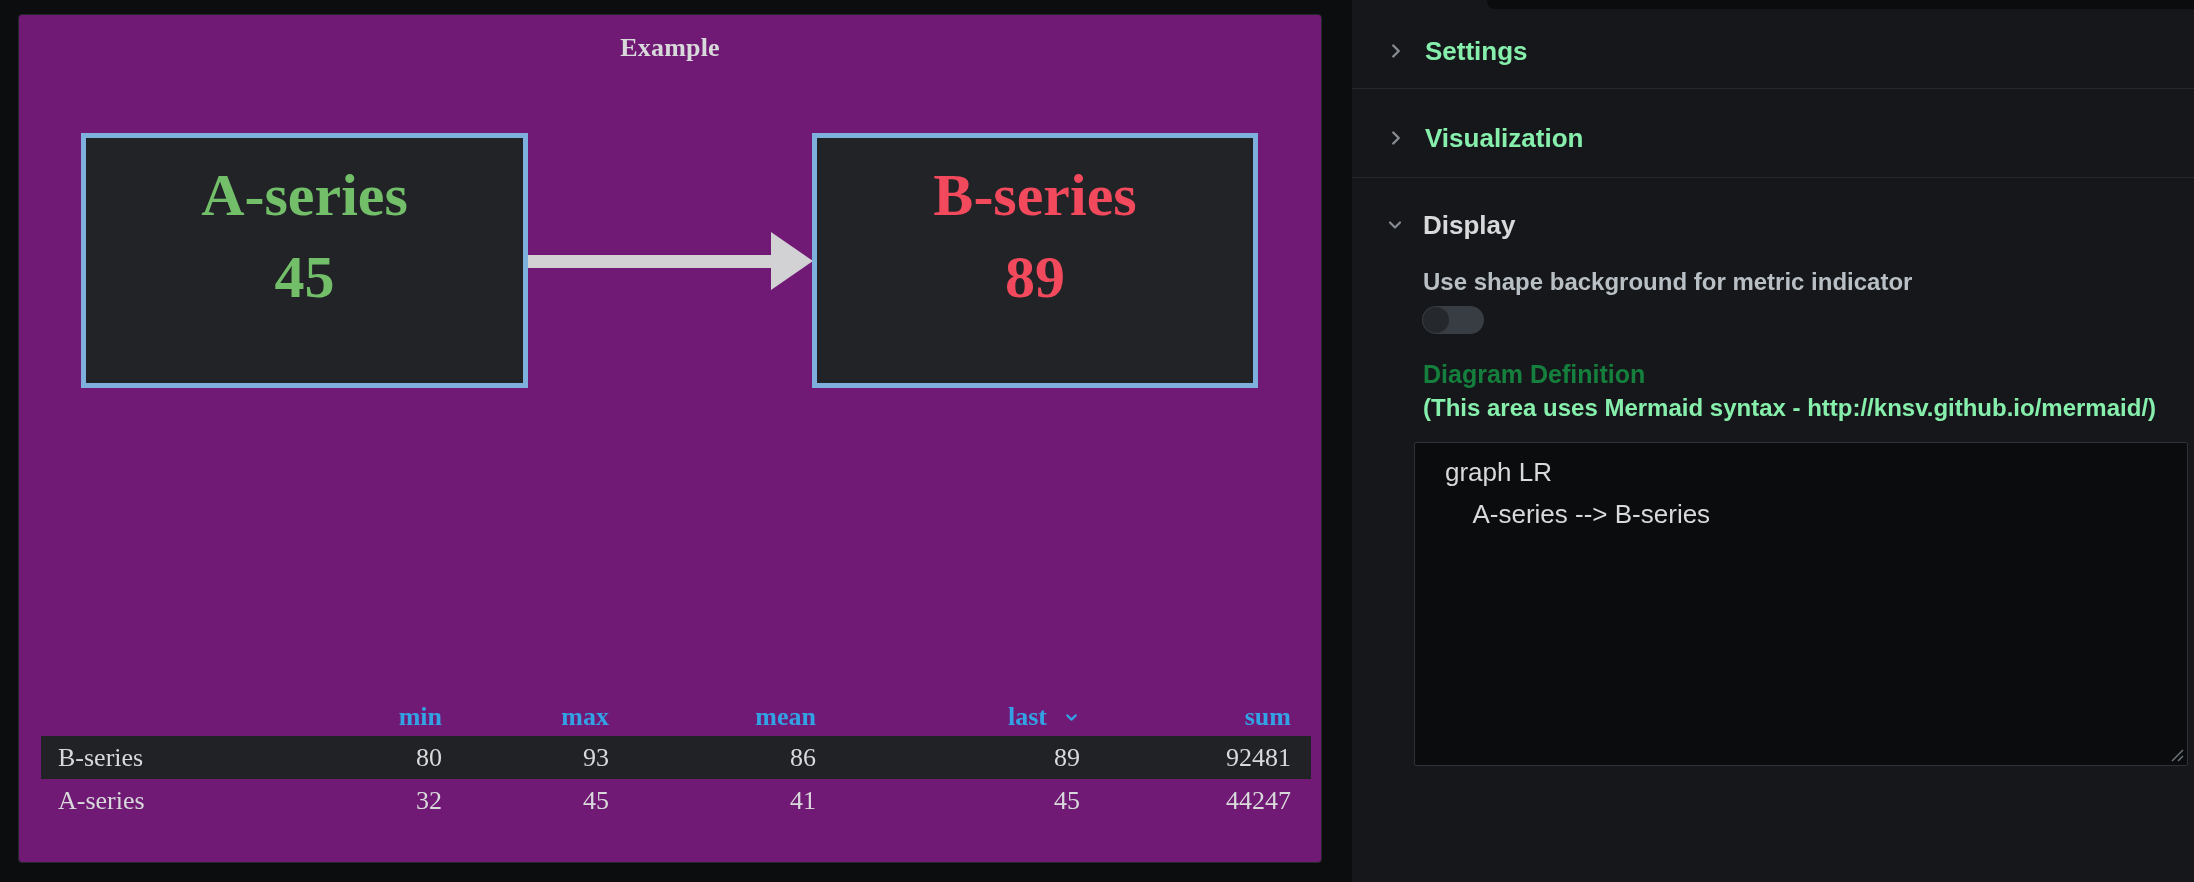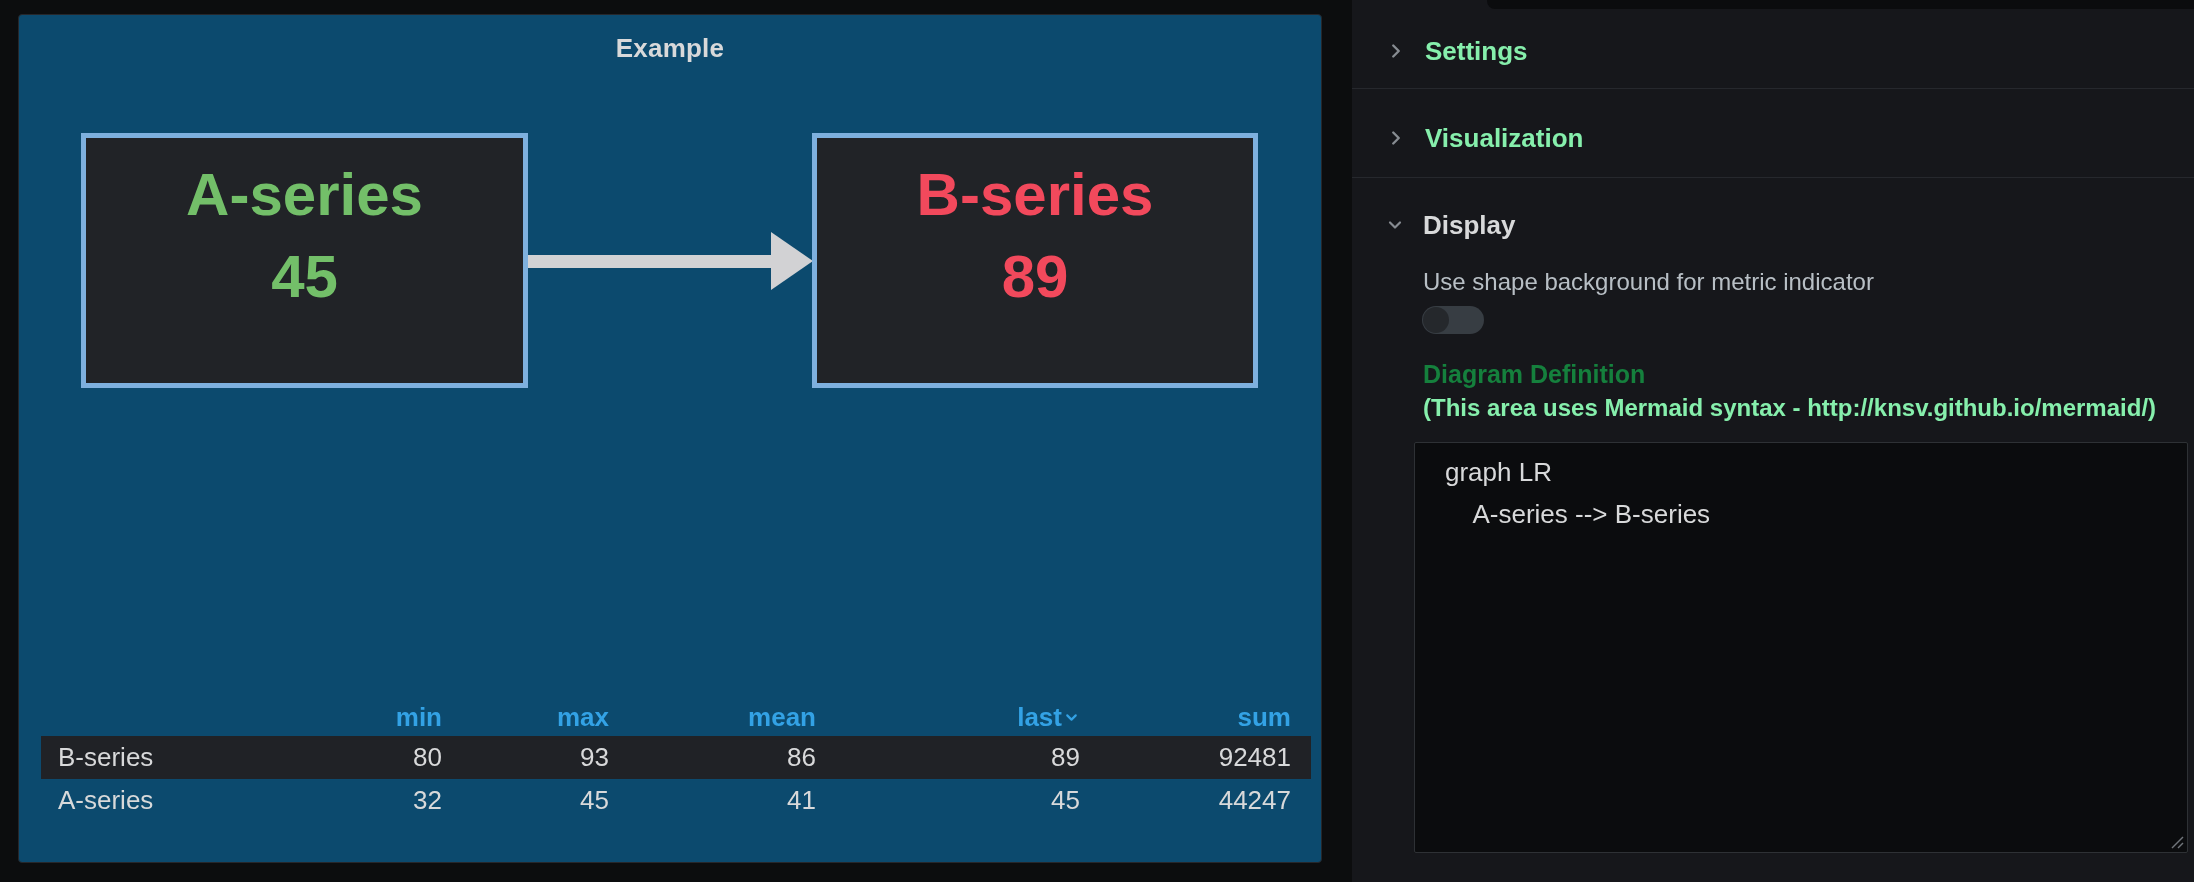--- a/index.html
+++ b/index.html
@@ -1,21 +1,21 @@
 <!DOCTYPE html>
 <html><head>
 <meta charset="utf-8">
 <style>
   * { margin:0; padding:0; box-sizing:border-box; }
   html,body { width:2194px; height:882px; background:#0c0d0e; overflow:hidden;
     font-family:"Liberation Sans","DejaVu Sans",sans-serif; }
 
   
   .panel { position:absolute; left:18px; top:14px; width:1304px; height:849px;
-    background:#0c4a6e; border:1px solid #26272b; border-radius:4px; }
+    background:#701a75; border:1px solid #26272b; border-radius:4px;font-family:Liberation Serif, serif; }
   .panel-title { position:absolute; top:18px; left:0; width:100%; text-align:center;
     font-size:26px; font-weight:bold; color:#d8d9da; letter-spacing:.2px; }
 
   .node { position:absolute; width:447px; height:255px; background:#212327;
     border:5px solid #7eb0de; text-align:center; padding-top:16px; }
   .node-a { left:62px; top:118px; }
   .node-b { left:793px; top:118px; width:446px; }
   .node-label, .node-value { font-size:60px; font-weight:bold; line-height:82px; }
   .node-a .node-label, .node-a .node-value { color:#73bf69; }
   .node-b .node-label, .node-b .node-value { color:#f2495c; }
@@ -26,48 +26,48 @@
 
   
   .legend { position:absolute; left:22px; top:683px; width:1270px; font-size:26px; }
   .lrow { display:flex; align-items:center; height:43px; padding:0 20px 0 17px; color:#d8d9da; }
   .lrow.lhead { height:38px; color:#33a2e5; font-weight:bold; }
   .lrow.hl { background:#202226; }
   .c-name { flex:1; text-align:left; }
   .c-min  { width:80px;  text-align:right; }
   .c-max  { width:167px; text-align:right; }
   .c-mean { width:207px; text-align:right; }
-  .c-last { width:264px; display:flex; justify-content:flex-end; align-items:center; gap:1px;text-align:right; }
+  .c-last { width:264px; display:flex; justify-content:flex-end; align-items:center; gap:16px;text-align:right; }
   .c-sum  { width:211px; text-align:right; }
 
   
   .pane { position:absolute; left:1352px; top:0; width:842px; height:882px; background:#16171b; }
   .pane-topstrip { position:absolute; left:135px; right:0; top:0; height:9px;
     background:#0b0c0e; border-radius:0 0 0 8px; }
   .divider { position:absolute; left:0; right:0; height:1px; background:#26282d; }
   .d1 { top:88px; } .d2 { top:177px; }
 
   .section { position:absolute; left:33px; right:20px; height:74px;
     display:flex; align-items:center; gap:18px; cursor:pointer; }
   .s1 { top:14px; } .s2 { top:101px; } .s3 { top:188px; }
   .section .label { font-size:26px; font-weight:bold; color:#86efac; }
   .section.active .label { color:#d8d9da; }
   .chev { width:22px; height:22px; display:block; }
 
-  .opt-label { position:absolute; left:71px; top:268px; font-size:24px; font-weight:400; color:#b8bfc5; }
+  .opt-label { position:absolute; left:71px; top:268px; font-size:24px; font-weight:700; color:#b8bfc5; }
 
   .toggle { position:absolute; left:70px; top:306px; width:62px; height:28px;
     background:#373d43; border-radius:14px; cursor:pointer; }
   .toggle .knob { position:absolute; left:1px; top:1px; width:26px; height:26px;
     border-radius:50%; background:#25282c; }
 
   .def-label { position:absolute; left:71px; top:360px; font-size:25px; font-weight:600; color:#15803d; }
   .def-hint  { position:absolute; left:71px; top:394px; font-size:24px; color:#86efac;font-weight:bold; }
 
-  .def-area-wrap { position:absolute; left:62px; top:442px; width:774px; height:411px; }
+  .def-area-wrap { position:absolute; left:62px; top:442px; width:774px; height:324px; }
   textarea.def-area { width:100%; height:100%; background:#0b0c0e; border:1px solid #2e3135;
     border-radius:2px; resize:none; outline:none; color:#d8d9da;
     font-family:"Liberation Sans","DejaVu Sans",sans-serif; font-size:26px; line-height:42px;
     padding:8px 16px 8px 30px; white-space:pre; overflow:hidden; }
   .resize-grip { position:absolute; right:3px; bottom:3px; width:16px; height:16px; cursor:nwse-resize; }
 </style>
 </head>
 <body>
 
 <div class="panel">

